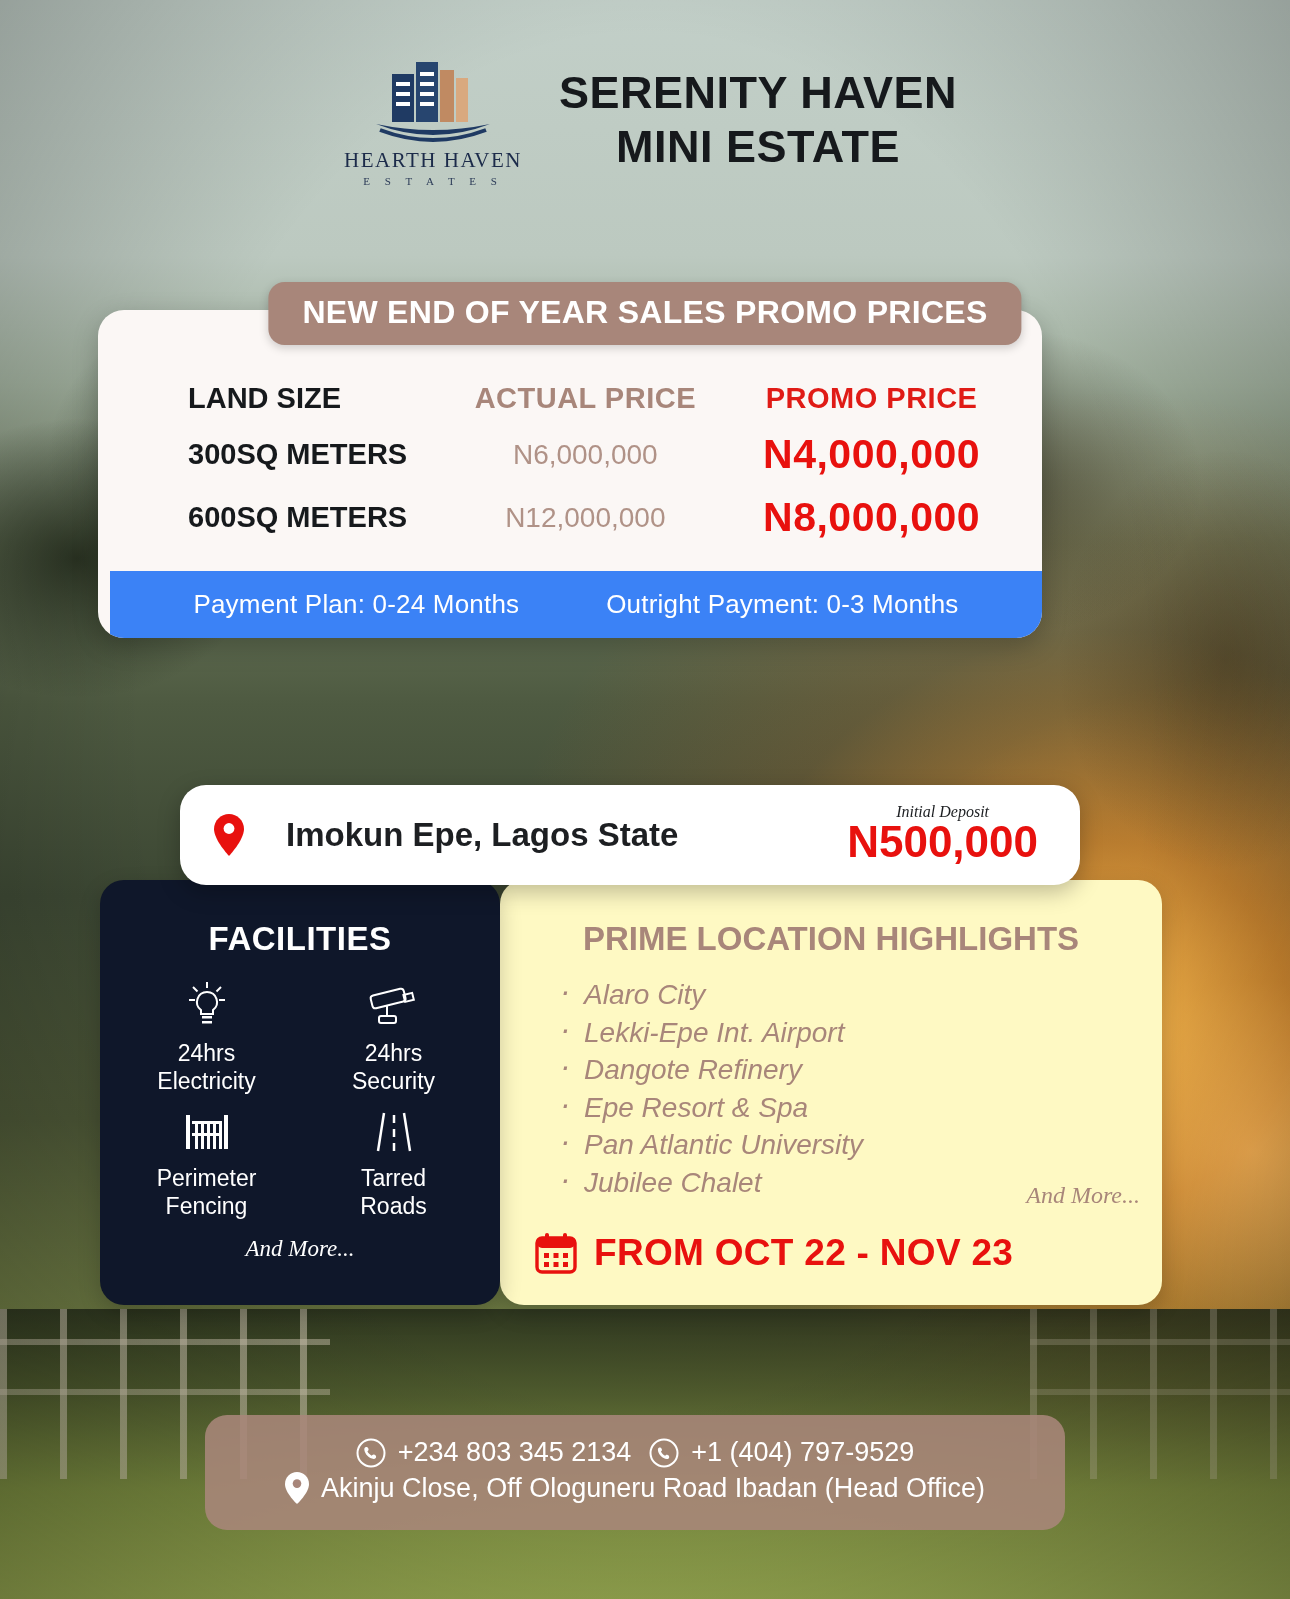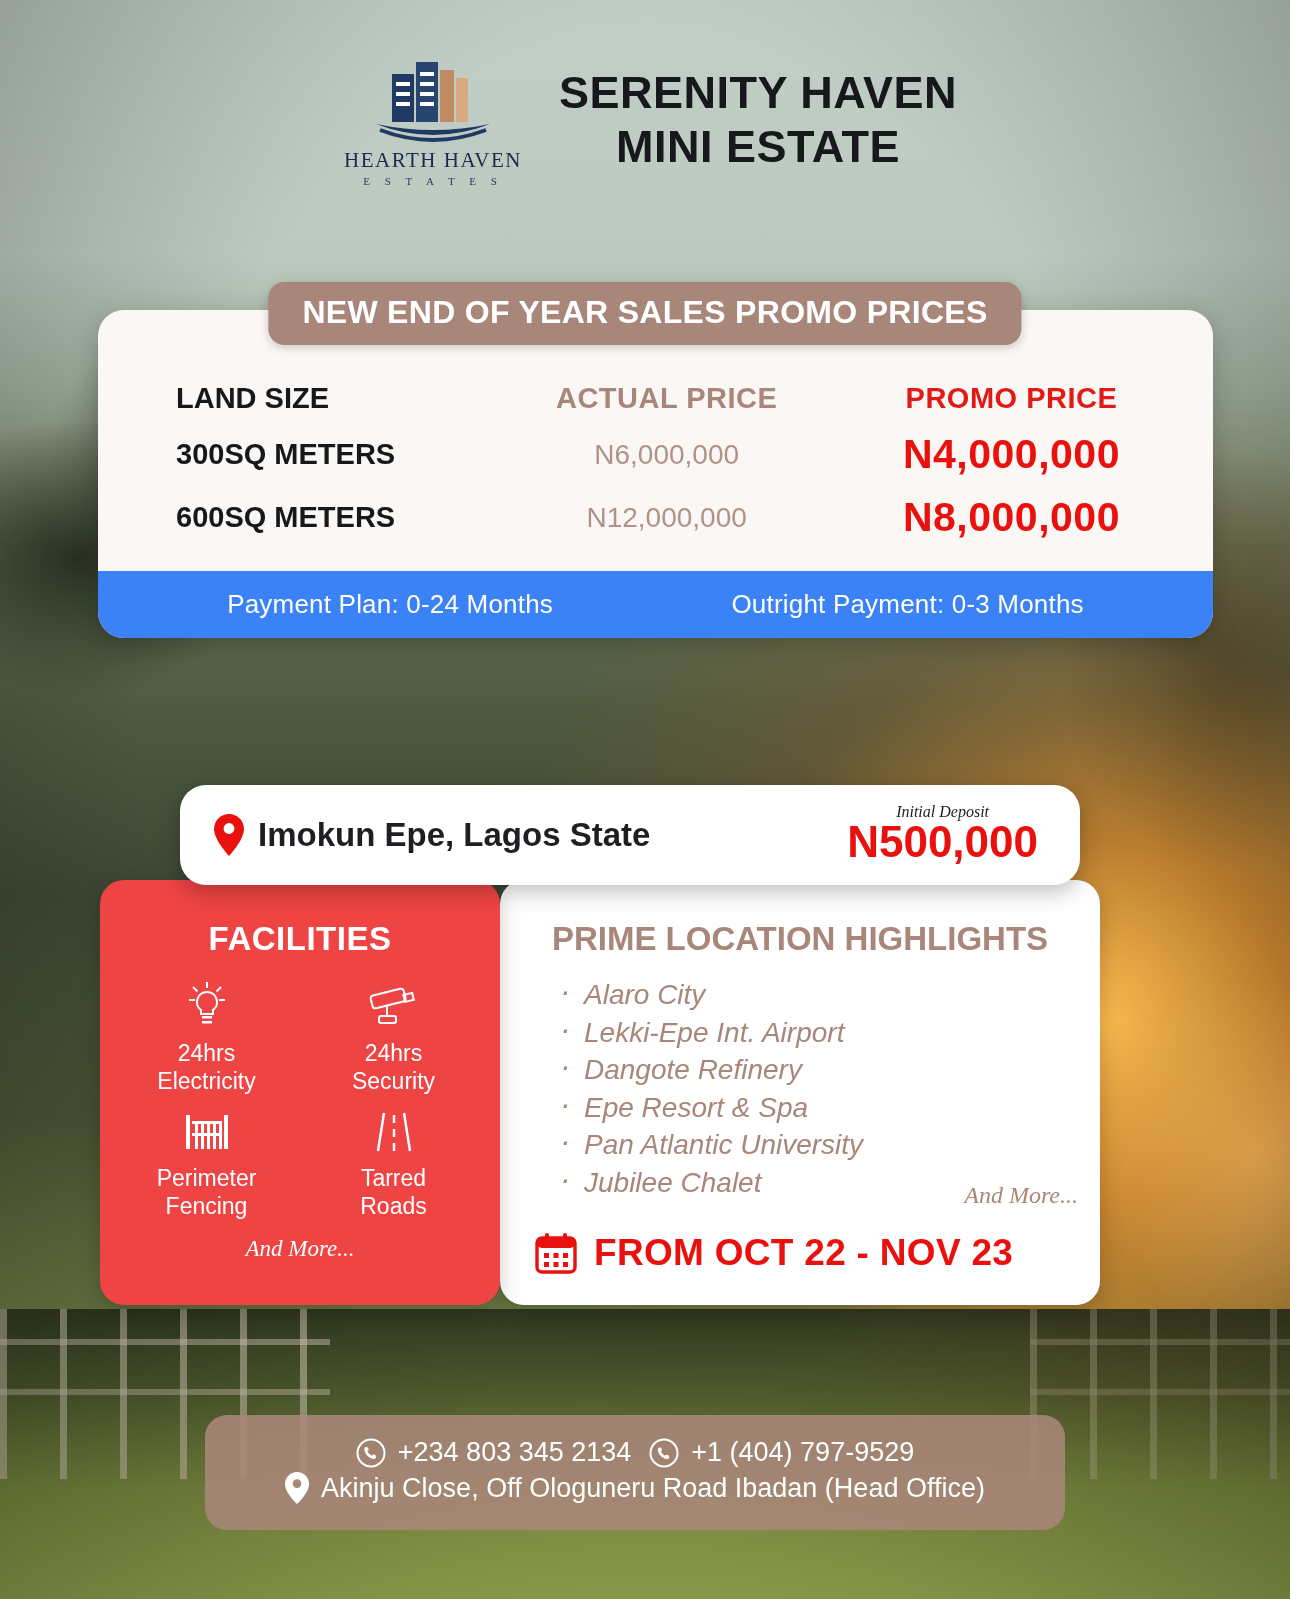--- a/index.html
+++ b/index.html
@@ -81,26 +81,27 @@
     font-family: "Liberation Serif", serif;
     font-size: 11px; letter-spacing: 6px; color: #2b3a57; margin-top: 2px;
   }
   .title-block { text-align: center; }
   .title-block .t1, .title-block .t2 {
     font-size: 45px; font-weight: bold; letter-spacing: 0.5px; color: #16191c; line-height: 1.18;
   }
 
   
   .promo-card {
-    position: absolute; left: 98px; top: 310px; width: 1115px;
+    position: absolute; left: 98px; top: 310px; width: 944px;
     background: #fbf7f5;
     border-radius: 26px;
     box-shadow: 0 8px 26px rgba(0,0,0,0.22);
     padding-top: 56px;
     overflow: hidden;
+    padding-left: 12px;
   }
   .promo-ribbon {
     position: absolute; top: 282px; left: 50%; transform: translateX(-50%);
     background: #a8867a;
     color: #fff;
     font-size: 32px; font-weight: bold; letter-spacing: 0.3px;
     padding: 12px 34px 14px;
     border-radius: 16px;
     white-space: nowrap;
     z-index: 5;
@@ -129,36 +130,37 @@
 
   
   .location-pill {
     position: absolute; left: 180px; top: 785px; width: 900px; height: 100px;
     background: #fff;
     border-radius: 26px;
     box-shadow: 0 7px 22px rgba(0,0,0,0.25);
     display: flex; align-items: center;
     padding: 0 34px;
     z-index: 4;
+    gap: 28px;
   }
   .pin {
     width: 30px; height: 42px; position: relative; margin-right: 14px; flex: 0 0 auto;
   }
   .loc-text { font-size: 33px; font-weight: bold; color: #1d1f22; }
   .deposit-box { margin-left: auto; text-align: center; padding-right: 8px; }
   .deposit-label {
     font-family: "Liberation Serif", serif;
     font-style: italic; font-size: 16px; color: #1d1f22; margin-bottom: -4px;
   }
   .deposit-amount { font-size: 44px; font-weight: bold; color: #e8110e; }
 
   
   .facilities {
     position: absolute; left: 100px; top: 880px; width: 400px; height: 425px;
-    background: #ef4444;
+    background: #0f172a;
     border-radius: 24px;
     box-shadow: 0 8px 22px rgba(0,0,0,0.2);
     padding-top: 40px;
     z-index: 3;
   }
   .facilities h3 {
     text-align: center; color: #fff; font-size: 33px; font-weight: bold; letter-spacing: .5px;
     margin-bottom: 22px;
   }
   .fac-grid {
@@ -167,22 +169,22 @@
   }
   .fac-item { text-align: center; color: #fff; }
   .fac-icon { height: 54px; display: flex; align-items: center; justify-content: center; margin-bottom: 6px; }
   .fac-label { font-size: 23px; line-height: 1.2; }
   .and-more {
     font-family: "Liberation Serif", serif;
     font-style: italic; text-align: center; color: #fff; font-size: 23px; margin-top: 16px;
   }
 
   .highlights {
-    position: absolute; left: 500px; top: 880px; width: 600px; height: 425px;
-    background: #ffffff;
+    position: absolute; left: 500px; top: 880px; width: 662px; height: 425px;
+    background: #fef9c3;
     border-radius: 24px;
     box-shadow: 0 8px 22px rgba(0,0,0,0.2);
     padding: 40px 34px 16px 34px;
     z-index: 2;
   }
   .highlights h3 {
     text-align: center; color: #a8867a; font-size: 33px; font-weight: bold; margin-bottom: 18px;
   }
   .hl-list { list-style: none; padding-left: 24px; position: relative; }
   .hl-list li {

